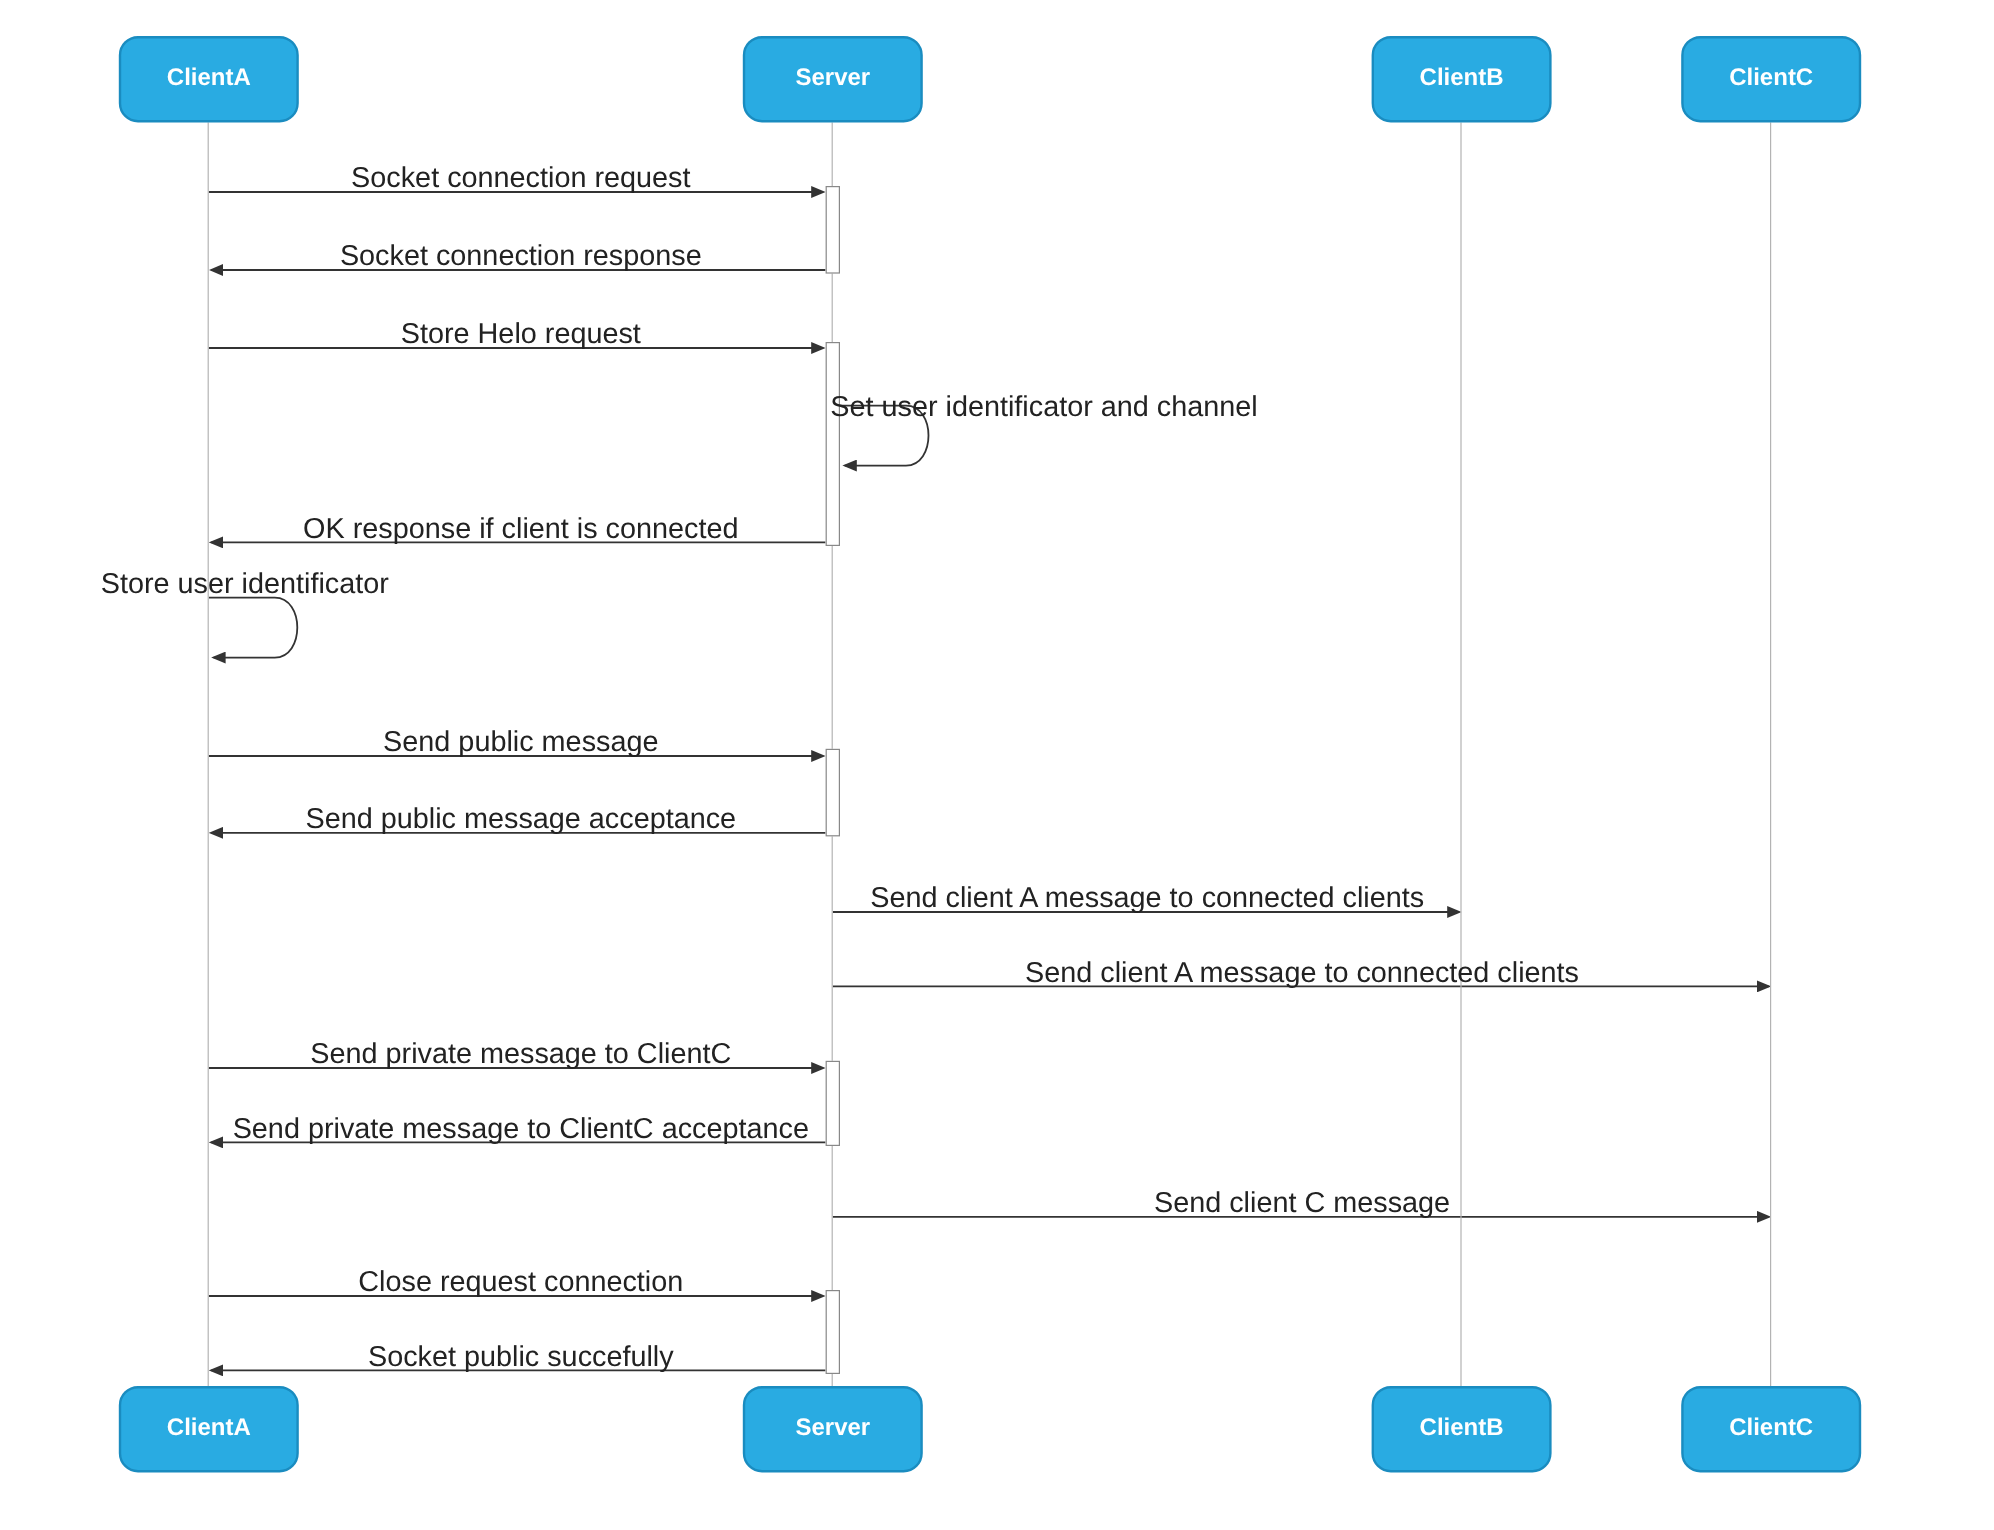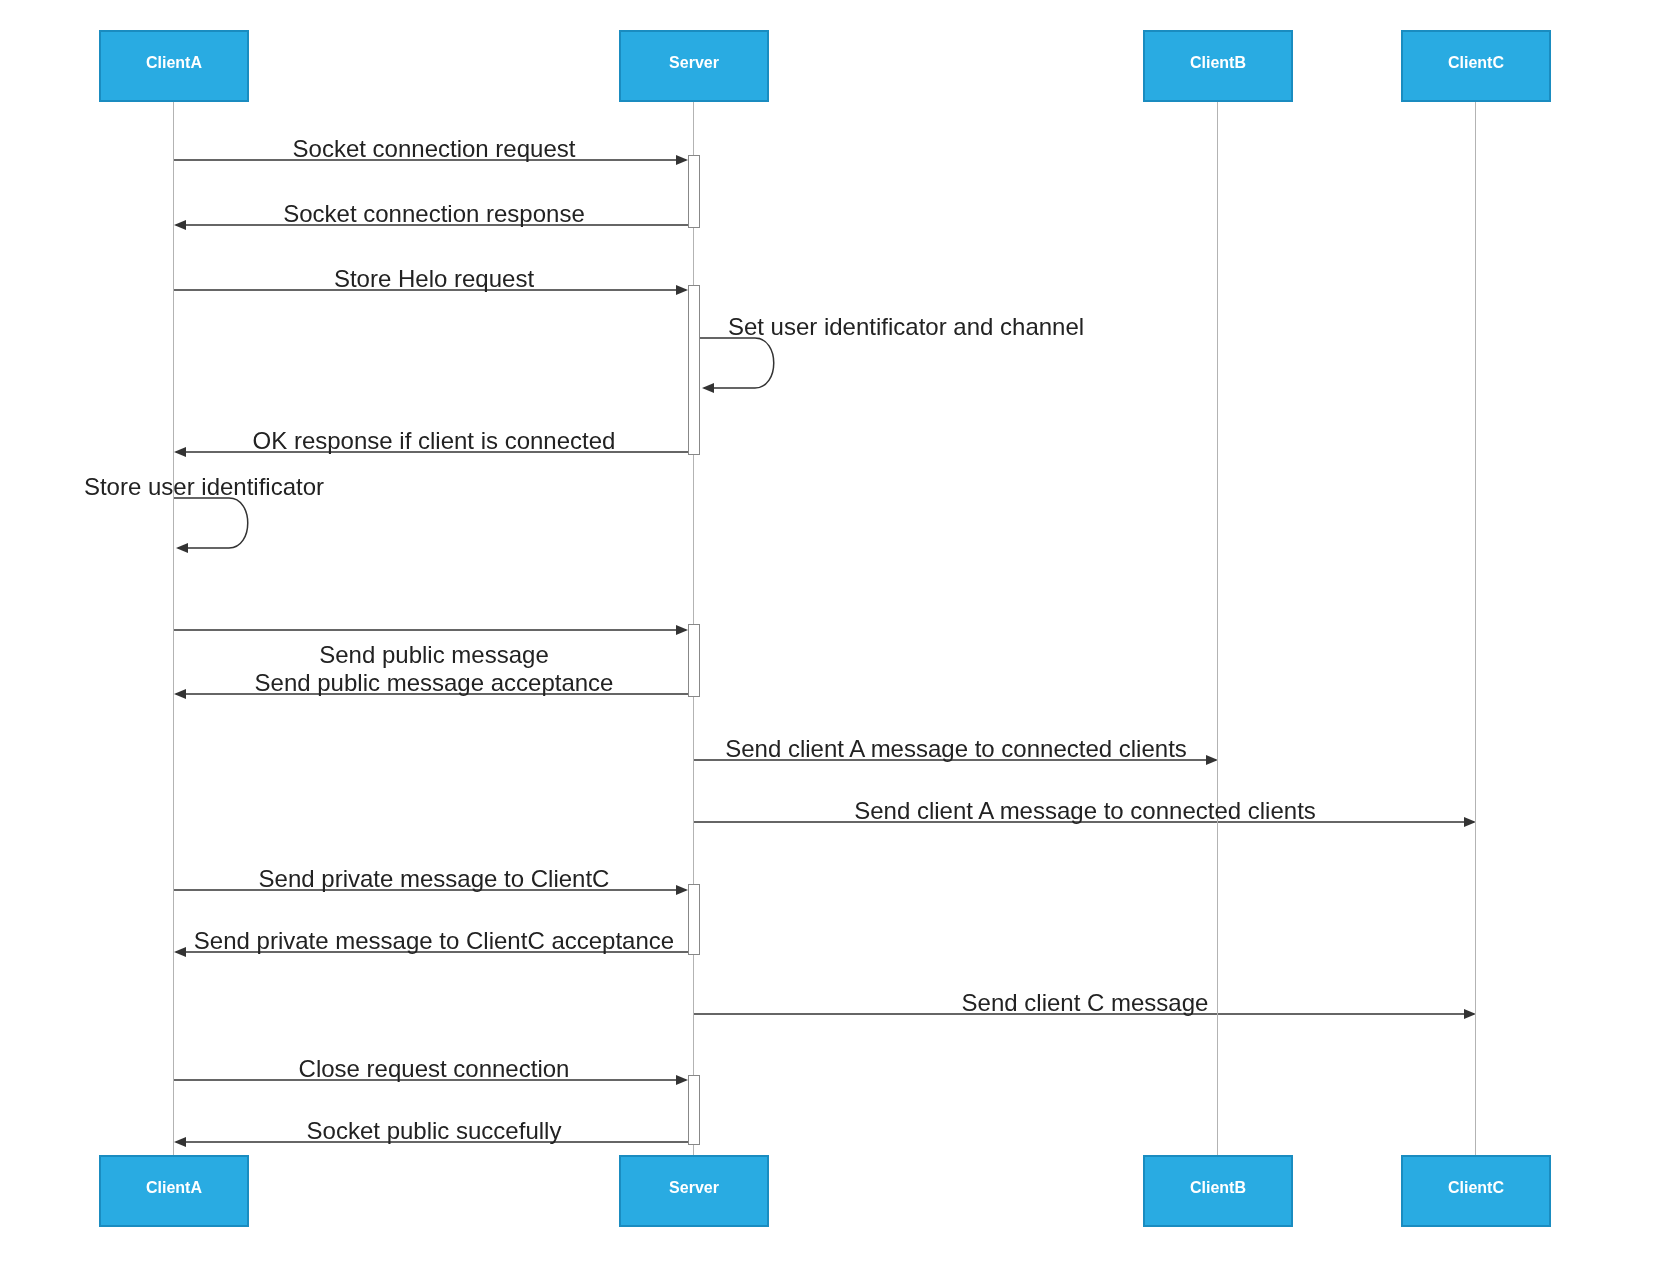--- a/index.html
+++ b/index.html
@@ -12,25 +12,25 @@
     position: relative;
     width: 1662px;
     height: 1275px;
     overflow: hidden;
   }
   .actor-box {
     position: absolute;
     background: #29abe2;
     color: #ffffff;
     border: 2px solid #1a8cc0;
-    border-radius: 0;
+    border-radius: 16px;
     padding: 22px 10px;
     text-align: center;
     font-weight: bold;
-    font-size: 16px;
+    font-size: 20px;
     box-sizing: border-box;
   }
   .lifeline {
     position: absolute;
     width: 0;
     border-left: 1.5px solid #b3b3b3;
   }
   .activation {
     position: absolute;
     width: 12px;
@@ -86,24 +86,24 @@
     <div class="actor-box" style="left: 99px; top: 1155px; width: 150px; height: 72px;"><span>ClientA</span></div>
     <div class="actor-box" style="left: 619px; top: 30px; width: 150px; height: 72px;"><span>Server</span></div>
     <div class="actor-box" style="left: 619px; top: 1155px; width: 150px; height: 72px;"><span>Server</span></div>
     <div class="actor-box" style="left: 1143px; top: 30px; width: 150px; height: 72px;"><span>ClientB</span></div>
     <div class="actor-box" style="left: 1143px; top: 1155px; width: 150px; height: 72px;"><span>ClientB</span></div>
     <div class="actor-box" style="left: 1401px; top: 30px; width: 150px; height: 72px;"><span>ClientC</span></div>
     <div class="actor-box" style="left: 1401px; top: 1155px; width: 150px; height: 72px;"><span>ClientC</span></div>
     <div class="msg-label" style="left: 434px; top: 135px;">Socket connection request</div>
     <div class="msg-label" style="left: 434px; top: 200px;">Socket connection response</div>
     <div class="msg-label" style="left: 434px; top: 265px;">Store Helo request</div>
-    <div class="msg-label" style="left: 870px; top: 313px; margin-left: 36px;">Set user identificator and channel</div>
+    <div class="msg-label" style="left: 870px; top: 326px;">Set user identificator and channel</div>
     <div class="msg-label" style="left: 434px; top: 427px;">OK response if client is connected</div>
     <div class="msg-label" style="left: 204px; top: 473px;">Store user identificator</div>
-    <div class="msg-label" style="left: 434px; top: 605px; margin-top: 36px;">Send public message</div>
+    <div class="msg-label" style="left: 434px; top: 605px;">Send public message</div>
     <div class="msg-label" style="left: 434px; top: 669px; text-align: right;">Send public message acceptance</div>
     <div class="msg-label" style="left: 956px; top: 735px;">Send client A message to connected clients</div>
     <div class="msg-label" style="left: 1085px; top: 797px;">Send client A message to connected clients</div>
     <div class="msg-label" style="left: 434px; top: 865px;">Send private message to ClientC</div>
     <div class="msg-label" style="left: 434px; top: 927px;">Send private message to ClientC acceptance</div>
     <div class="msg-label" style="left: 1085px; top: 989px;">Send client C message</div>
     <div class="msg-label" style="left: 434px; top: 1055px;">Close request connection</div>
     <div class="msg-label" style="left: 434px; top: 1117px;">Socket public succefully</div>
   </div>
 

